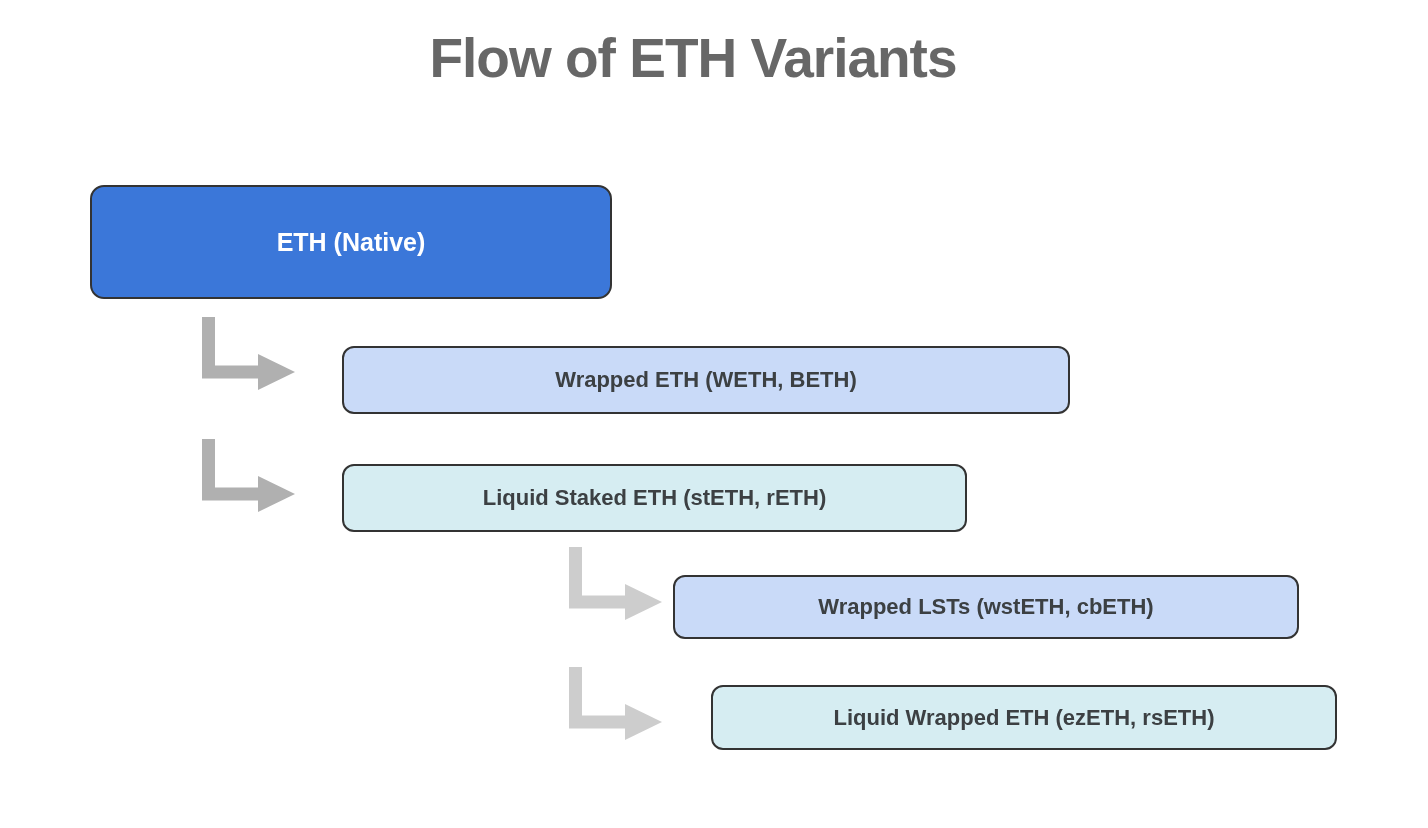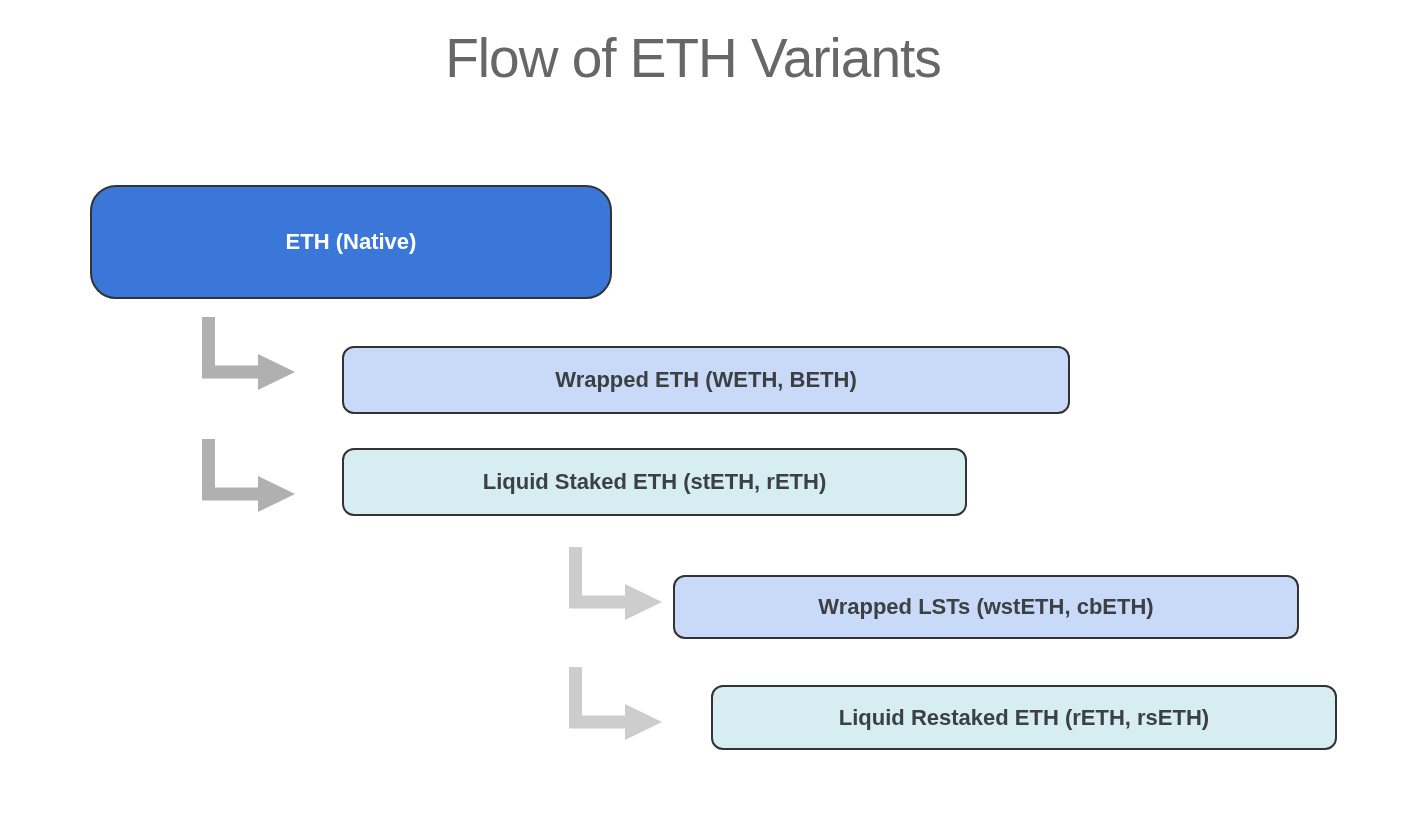--- a/index.html
+++ b/index.html
@@ -14,46 +14,46 @@
     overflow: hidden;
   }
 
   .diagram-title {
     position: absolute;
     left: 0;
     top: 26px;
     width: 1386px;
     text-align: center;
     font-size: 55px;
-    font-weight: normal;
+    font-weight: bold;
     color: #676767;
     letter-spacing: -1px;
   }
 
   .node {
     position: absolute;
     display: flex;
     align-items: center;
     justify-content: center;
     border: 2px solid #333333;
     font-weight: bold;
     text-align: center;
   }
 
   .node-root {
     left: 90px;  top: 185px;
     width: 522px; height: 114px;
-    border-radius: 26px;
-    font-size: 22px;
+    border-radius: 14px;
+    font-size: 25px;
   }
 
   .node-child { border-radius: 12px; font-size: 22px; }
 
   .node-2 { left: 342px; top: 346px; width: 728px; height: 68px; }
-  .node-3 { left: 342px; top: 448px; width: 625px; height: 68px; }
+  .node-3 { left: 342px; top: 464px; width: 625px; height: 68px; }
   .node-4 { left: 673px; top: 575px; width: 626px; height: 64px; }
   .node-5 { left: 711px; top: 685px; width: 626px; height: 65px; }
 
   .elbow { position: absolute; width: 95px; height: 76px; }
   .elbow svg { display: block; width: 100%; height: 100%; }
 
   .arrow-1 { left: 202px; top: 315px; }
   .arrow-2 { left: 202px; top: 437px; }
   .arrow-3 { left: 569px; top: 545px; }
   .arrow-4 { left: 569px; top: 665px; }
@@ -103,16 +103,16 @@
   </div>
 
   <div class="elbow arrow-4" style="color: rgb(205, 205, 205);">
     <svg viewBox="0 0 95 76" xmlns="http://www.w3.org/2000/svg" aria-hidden="true">
       <path d="M6.5 2 V57 H56" fill="none" stroke="currentColor" stroke-width="13" stroke-linejoin="miter"></path>
       <polygon points="56,39 56,75 93,57" fill="currentColor"></polygon>
     </svg>
   </div>
 
   <div class="node node-child node-5" style="background-color: rgb(214, 237, 242); color: rgb(60, 64, 67); border-color: rgb(51, 51, 51);">
-    <span>Liquid Restaked ETH (rETH, rsETH)</span>
+    <span>Liquid Wrapped ETH (ezETH, rsETH)</span>
   </div>
 
 </div>
 
 </body></html>

